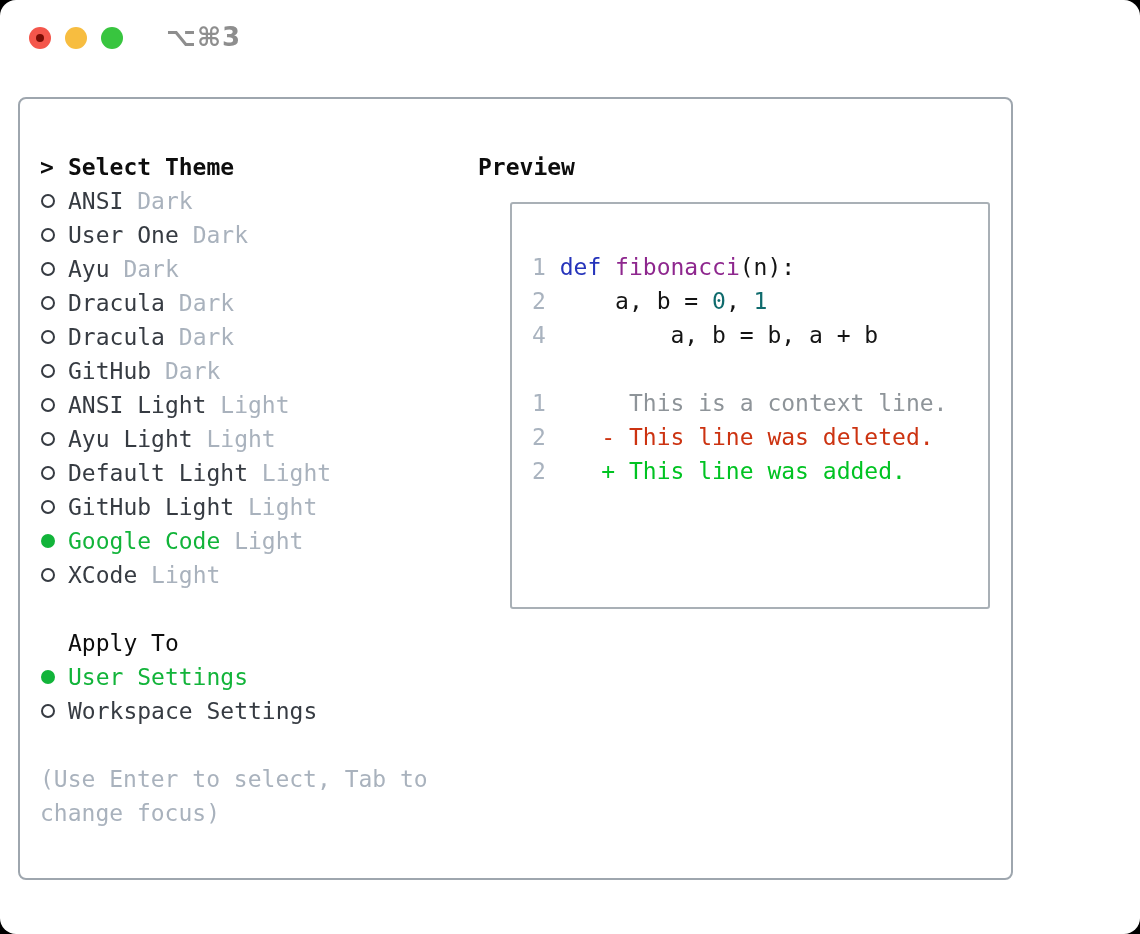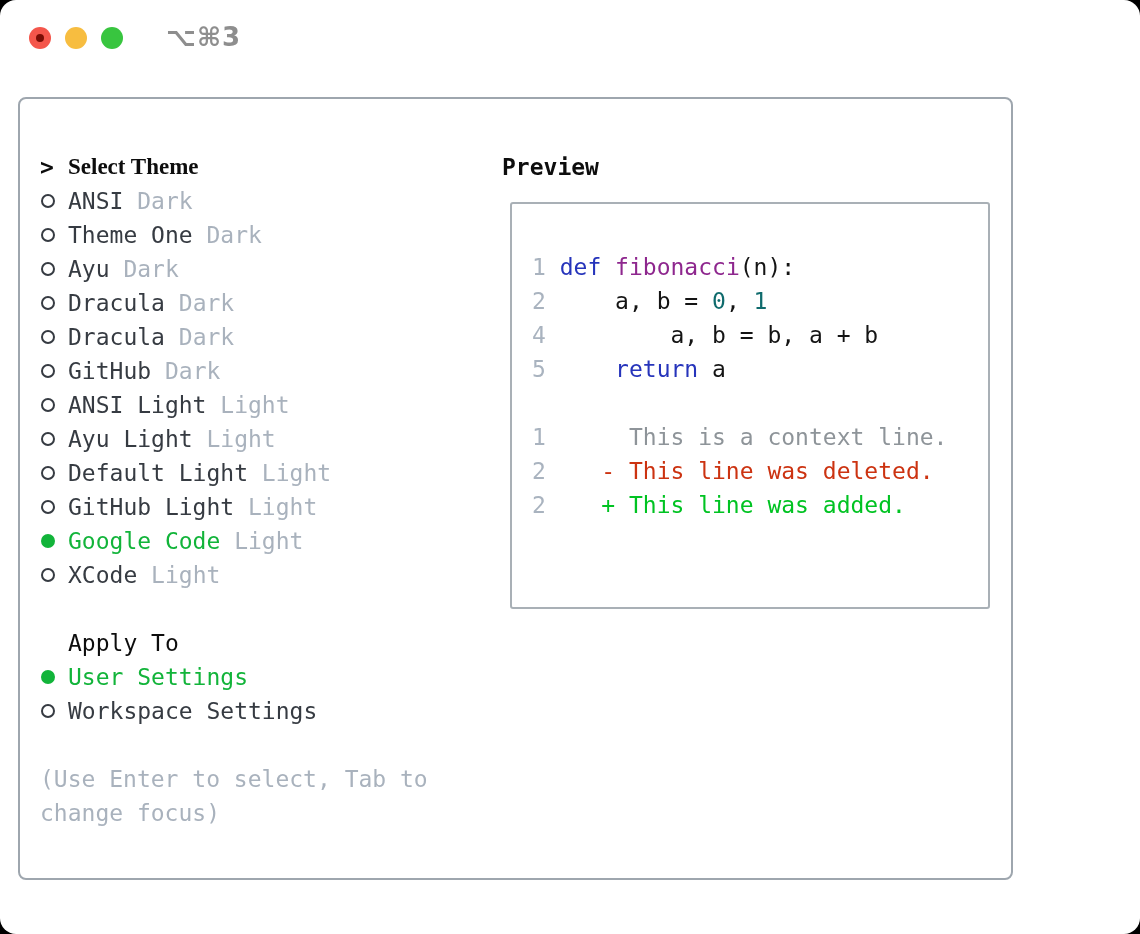--- a/index.html
+++ b/index.html
@@ -33,29 +33,29 @@
     font-size:23px;
   }
   .row{height:34px;display:flex;align-items:center;white-space:pre;}
   .marker{width:28px;flex:0 0 28px;display:flex;align-items:center;}
   .cursor{color:var(--heading);font-weight:bold;}
   .radio{
     width:14px;height:14px;border:2px solid var(--item-text);
     border-radius:50%;box-sizing:border-box;margin-left:1px;
   }
   .radio.sel{border-color:var(--selection-green);background:var(--selection-green);}
-  .hdr-label{color:var(--heading);font-weight:bold;font-family:Liberation Serif, serif;}
+  .hdr-label{color:var(--heading);font-weight:bold;}
   .name{color:var(--item-text);}
   .name.sel{color:var(--selection-green);text-align:center;}
   .variant{color:var(--muted);}
   .apply-label{color:var(--heading);}
   .hint{color:var(--muted);}
   
   .preview-label{
-    position:absolute;left:482px;top:51px;height:34px;line-height:34px;
+    position:absolute;left:458px;top:51px;height:34px;line-height:34px;
     font-size:23px;font-weight:bold;color:var(--heading);
   }
   .preview-box{
     position:absolute;left:490px;top:103px;width:480px;height:407px;
     border:2px solid var(--preview-border);border-radius:3px;box-sizing:border-box;
     padding:46px 0 0 20px;overflow:hidden;background:#fff;
   }
   .cline{height:34px;line-height:34px;font-size:23px;white-space:pre;}
   .ln{color:var(--line-number);}
   .tok-kw{color:var(--keyword);}
@@ -77,21 +77,21 @@
     </span>
     <span class="tl tl-yellow" style="background: rgb(247, 189, 64);"></span>
     <span class="tl tl-green" style="background: rgb(56, 197, 63);"></span>
     <span class="wtitle">⌥⌘3</span>
   </div>
 
   <div class="panel">
     <div class="left-list" id="left-list">
         <div class="row"><span class="marker"><span class="cursor">&gt;</span></span><span class="hdr-label">Select Theme</span></div>
         <div class="row"><span class="marker"><span class="radio"></span></span><span class="name">ANSI</span><span class="variant"> Dark</span></div>
-        <div class="row"><span class="marker"><span class="radio"></span></span><span class="name">Theme One</span><span class="variant"> Dark</span></div>
+        <div class="row"><span class="marker"><span class="radio"></span></span><span class="name">User One</span><span class="variant"> Dark</span></div>
         <div class="row"><span class="marker"><span class="radio"></span></span><span class="name">Ayu</span><span class="variant"> Dark</span></div>
         <div class="row"><span class="marker"><span class="radio"></span></span><span class="name">Dracula</span><span class="variant"> Dark</span></div>
         <div class="row"><span class="marker"><span class="radio"></span></span><span class="name">Dracula</span><span class="variant"> Dark</span></div>
         <div class="row"><span class="marker"><span class="radio"></span></span><span class="name">GitHub</span><span class="variant"> Dark</span></div>
         <div class="row"><span class="marker"><span class="radio"></span></span><span class="name">ANSI Light</span><span class="variant"> Light</span></div>
         <div class="row"><span class="marker"><span class="radio"></span></span><span class="name">Ayu Light</span><span class="variant"> Light</span></div>
         <div class="row"><span class="marker"><span class="radio"></span></span><span class="name">Default Light</span><span class="variant"> Light</span></div>
         <div class="row"><span class="marker"><span class="radio"></span></span><span class="name">GitHub Light</span><span class="variant"> Light</span></div>
         <div class="row"><span class="marker"><span class="radio sel"></span></span><span class="name sel">Google Code</span><span class="variant"> Light</span></div>
         <div class="row"><span class="marker"><span class="radio"></span></span><span class="name">XCode</span><span class="variant"> Light</span></div>
@@ -101,21 +101,20 @@
         <div class="row"><span class="marker"><span class="radio"></span></span><span class="name">Workspace Settings</span></div>
         <div class="row"></div>
         <div class="row hint">(Use Enter to select, Tab to</div>
         <div class="row hint">change focus)</div>
       </div>
     <div class="preview-label">Preview</div>
     <div class="preview-box" id="preview-box">
         <div class="cline"><span class="ln">1 </span><span class="tok-kw">def</span><span class="tok-pl"> </span><span class="tok-fn">fibonacci</span><span class="tok-pl">(n):</span></div>
         <div class="cline"><span class="ln">2 </span><span class="tok-pl">    a, b = </span><span class="tok-lit">0</span><span class="tok-pl">, </span><span class="tok-lit">1</span></div>
         <div class="cline"><span class="ln">4 </span><span class="tok-pl">        a, b = b, a + b</span></div>
-        <div class="cline"><span class="ln">5 </span><span class="tok-pl">    </span><span class="tok-kw">return</span><span class="tok-pl"> a</span></div>
         <div class="cline"><span class="ln"></span></div>
         <div class="cline"><span class="ln">1 </span><span class="tok-ctx">     This is a context line.</span></div>
         <div class="cline"><span class="ln">2 </span><span class="tok-del">   - This line was deleted.</span></div>
         <div class="cline"><span class="ln">2 </span><span class="tok-add">   + This line was added.</span></div>
       </div>
   </div>
 
 </div>
 
 </body></html>

